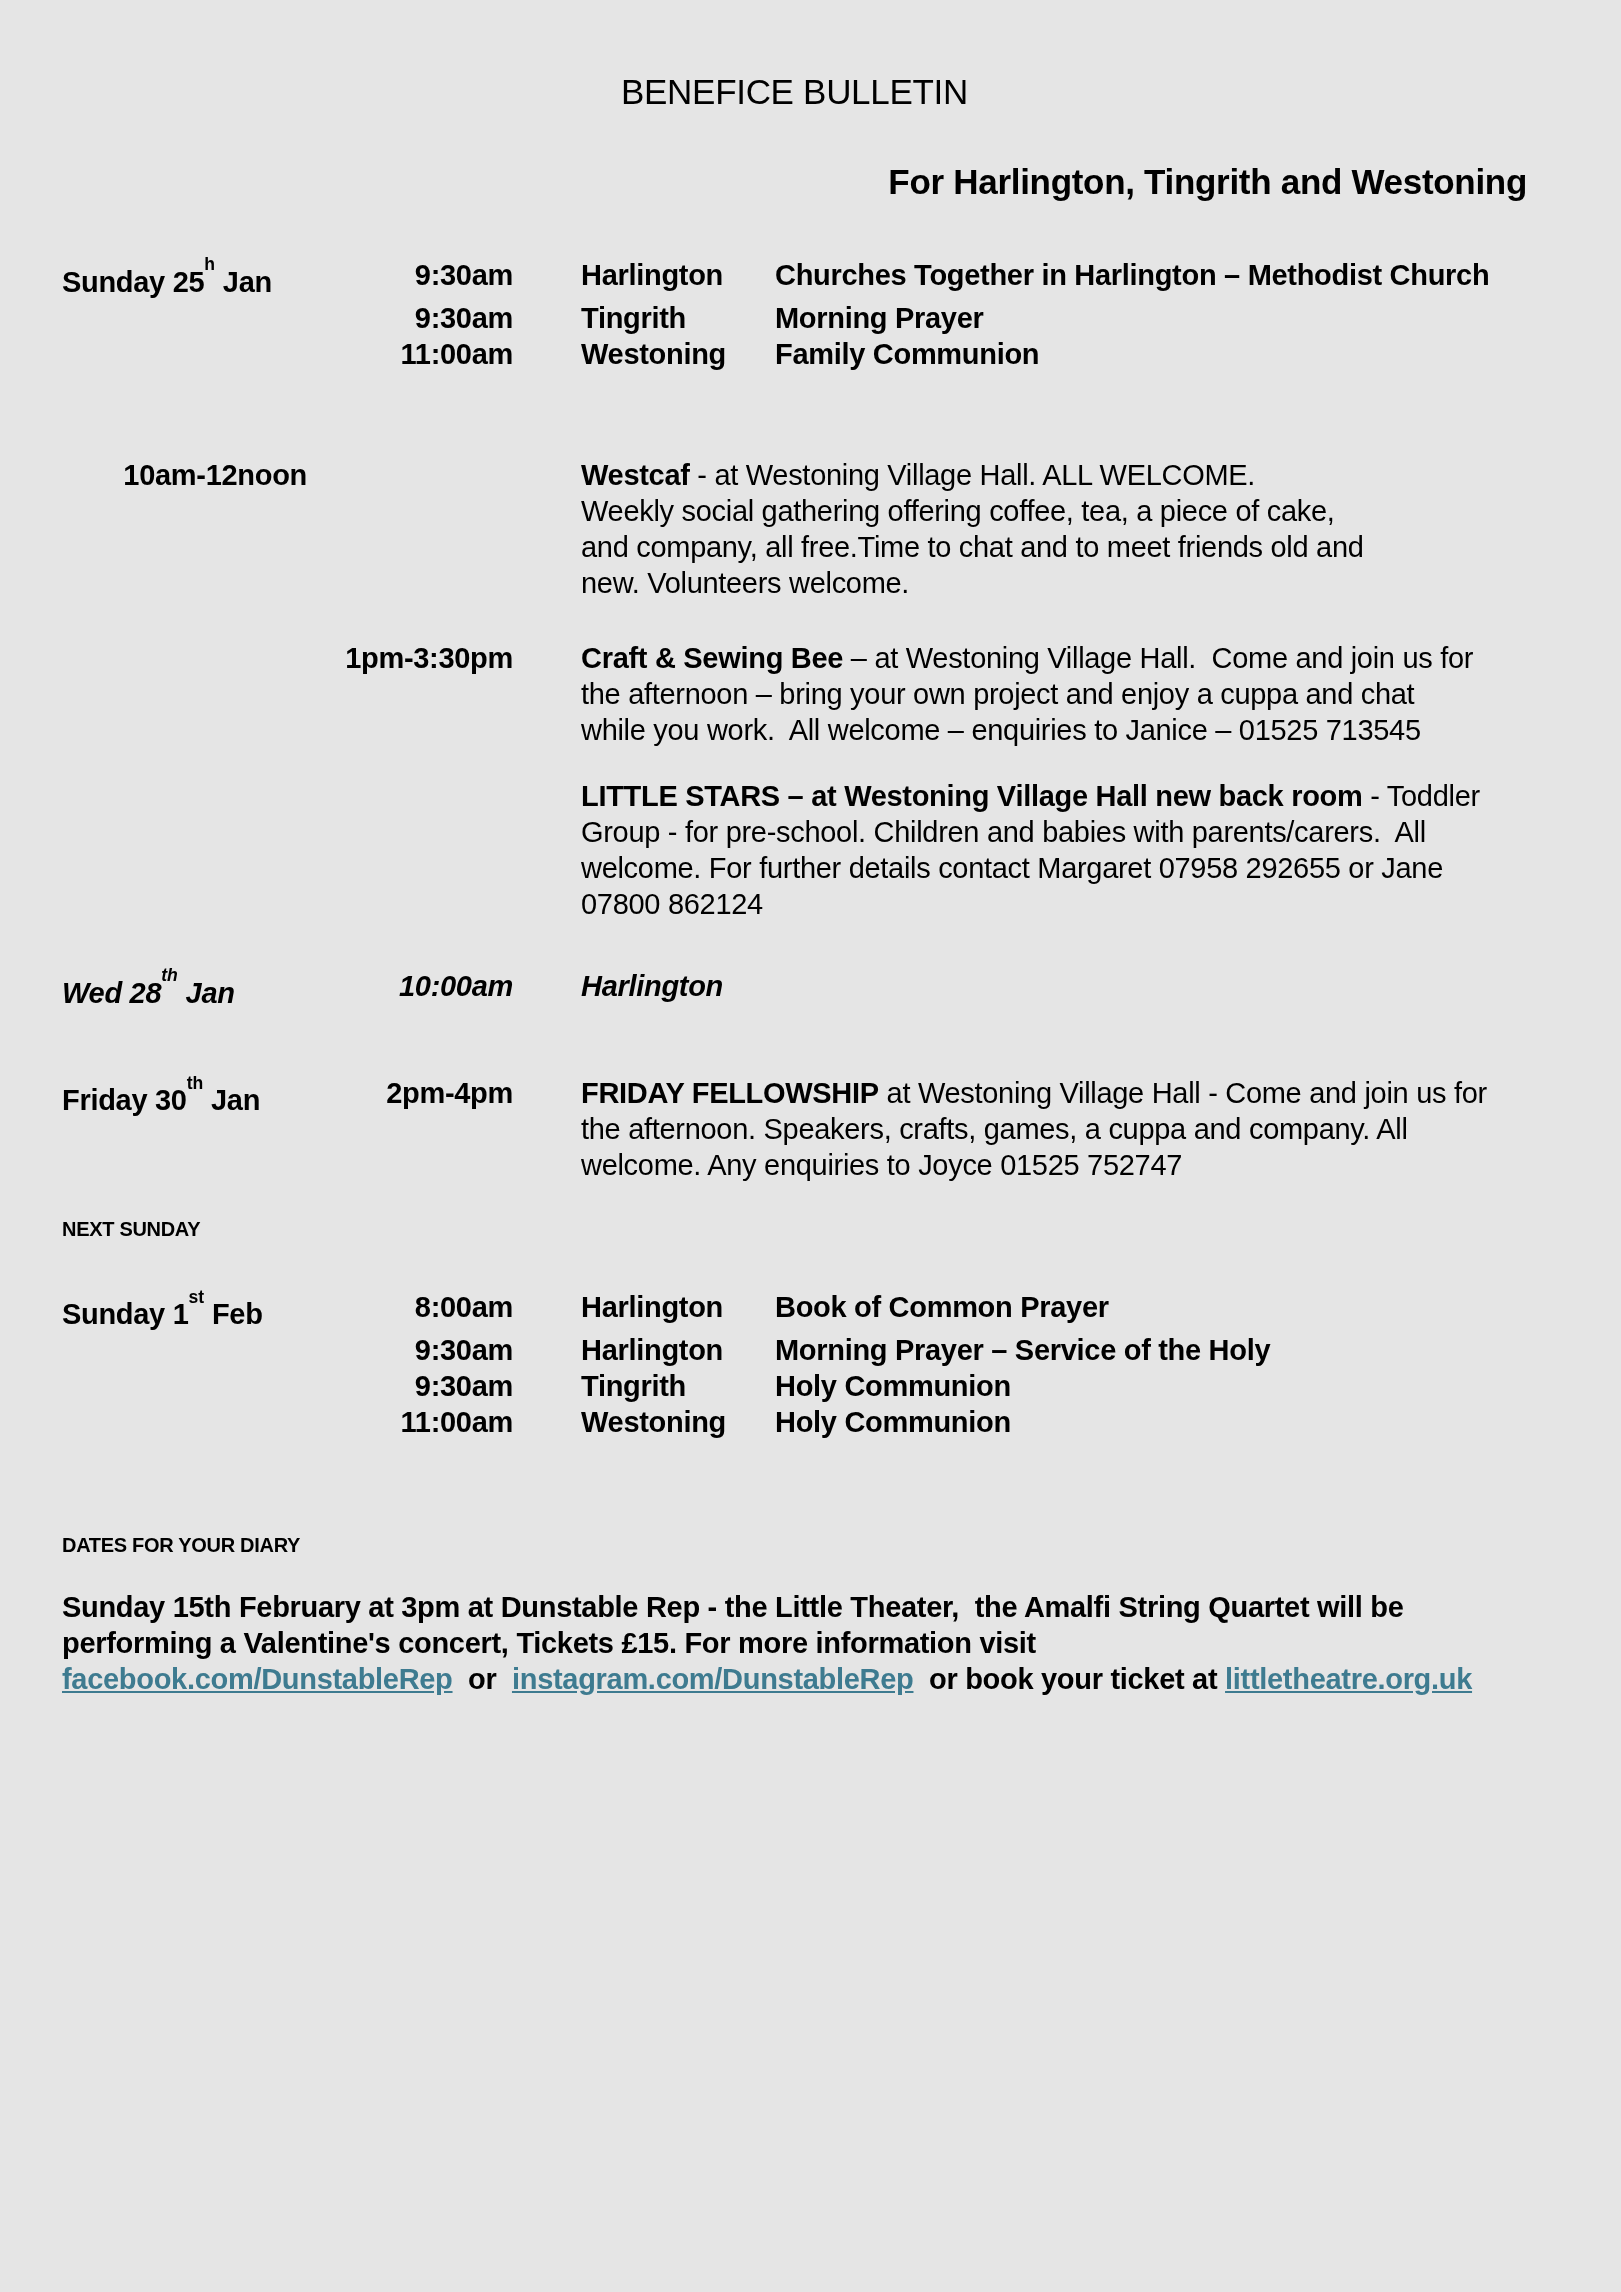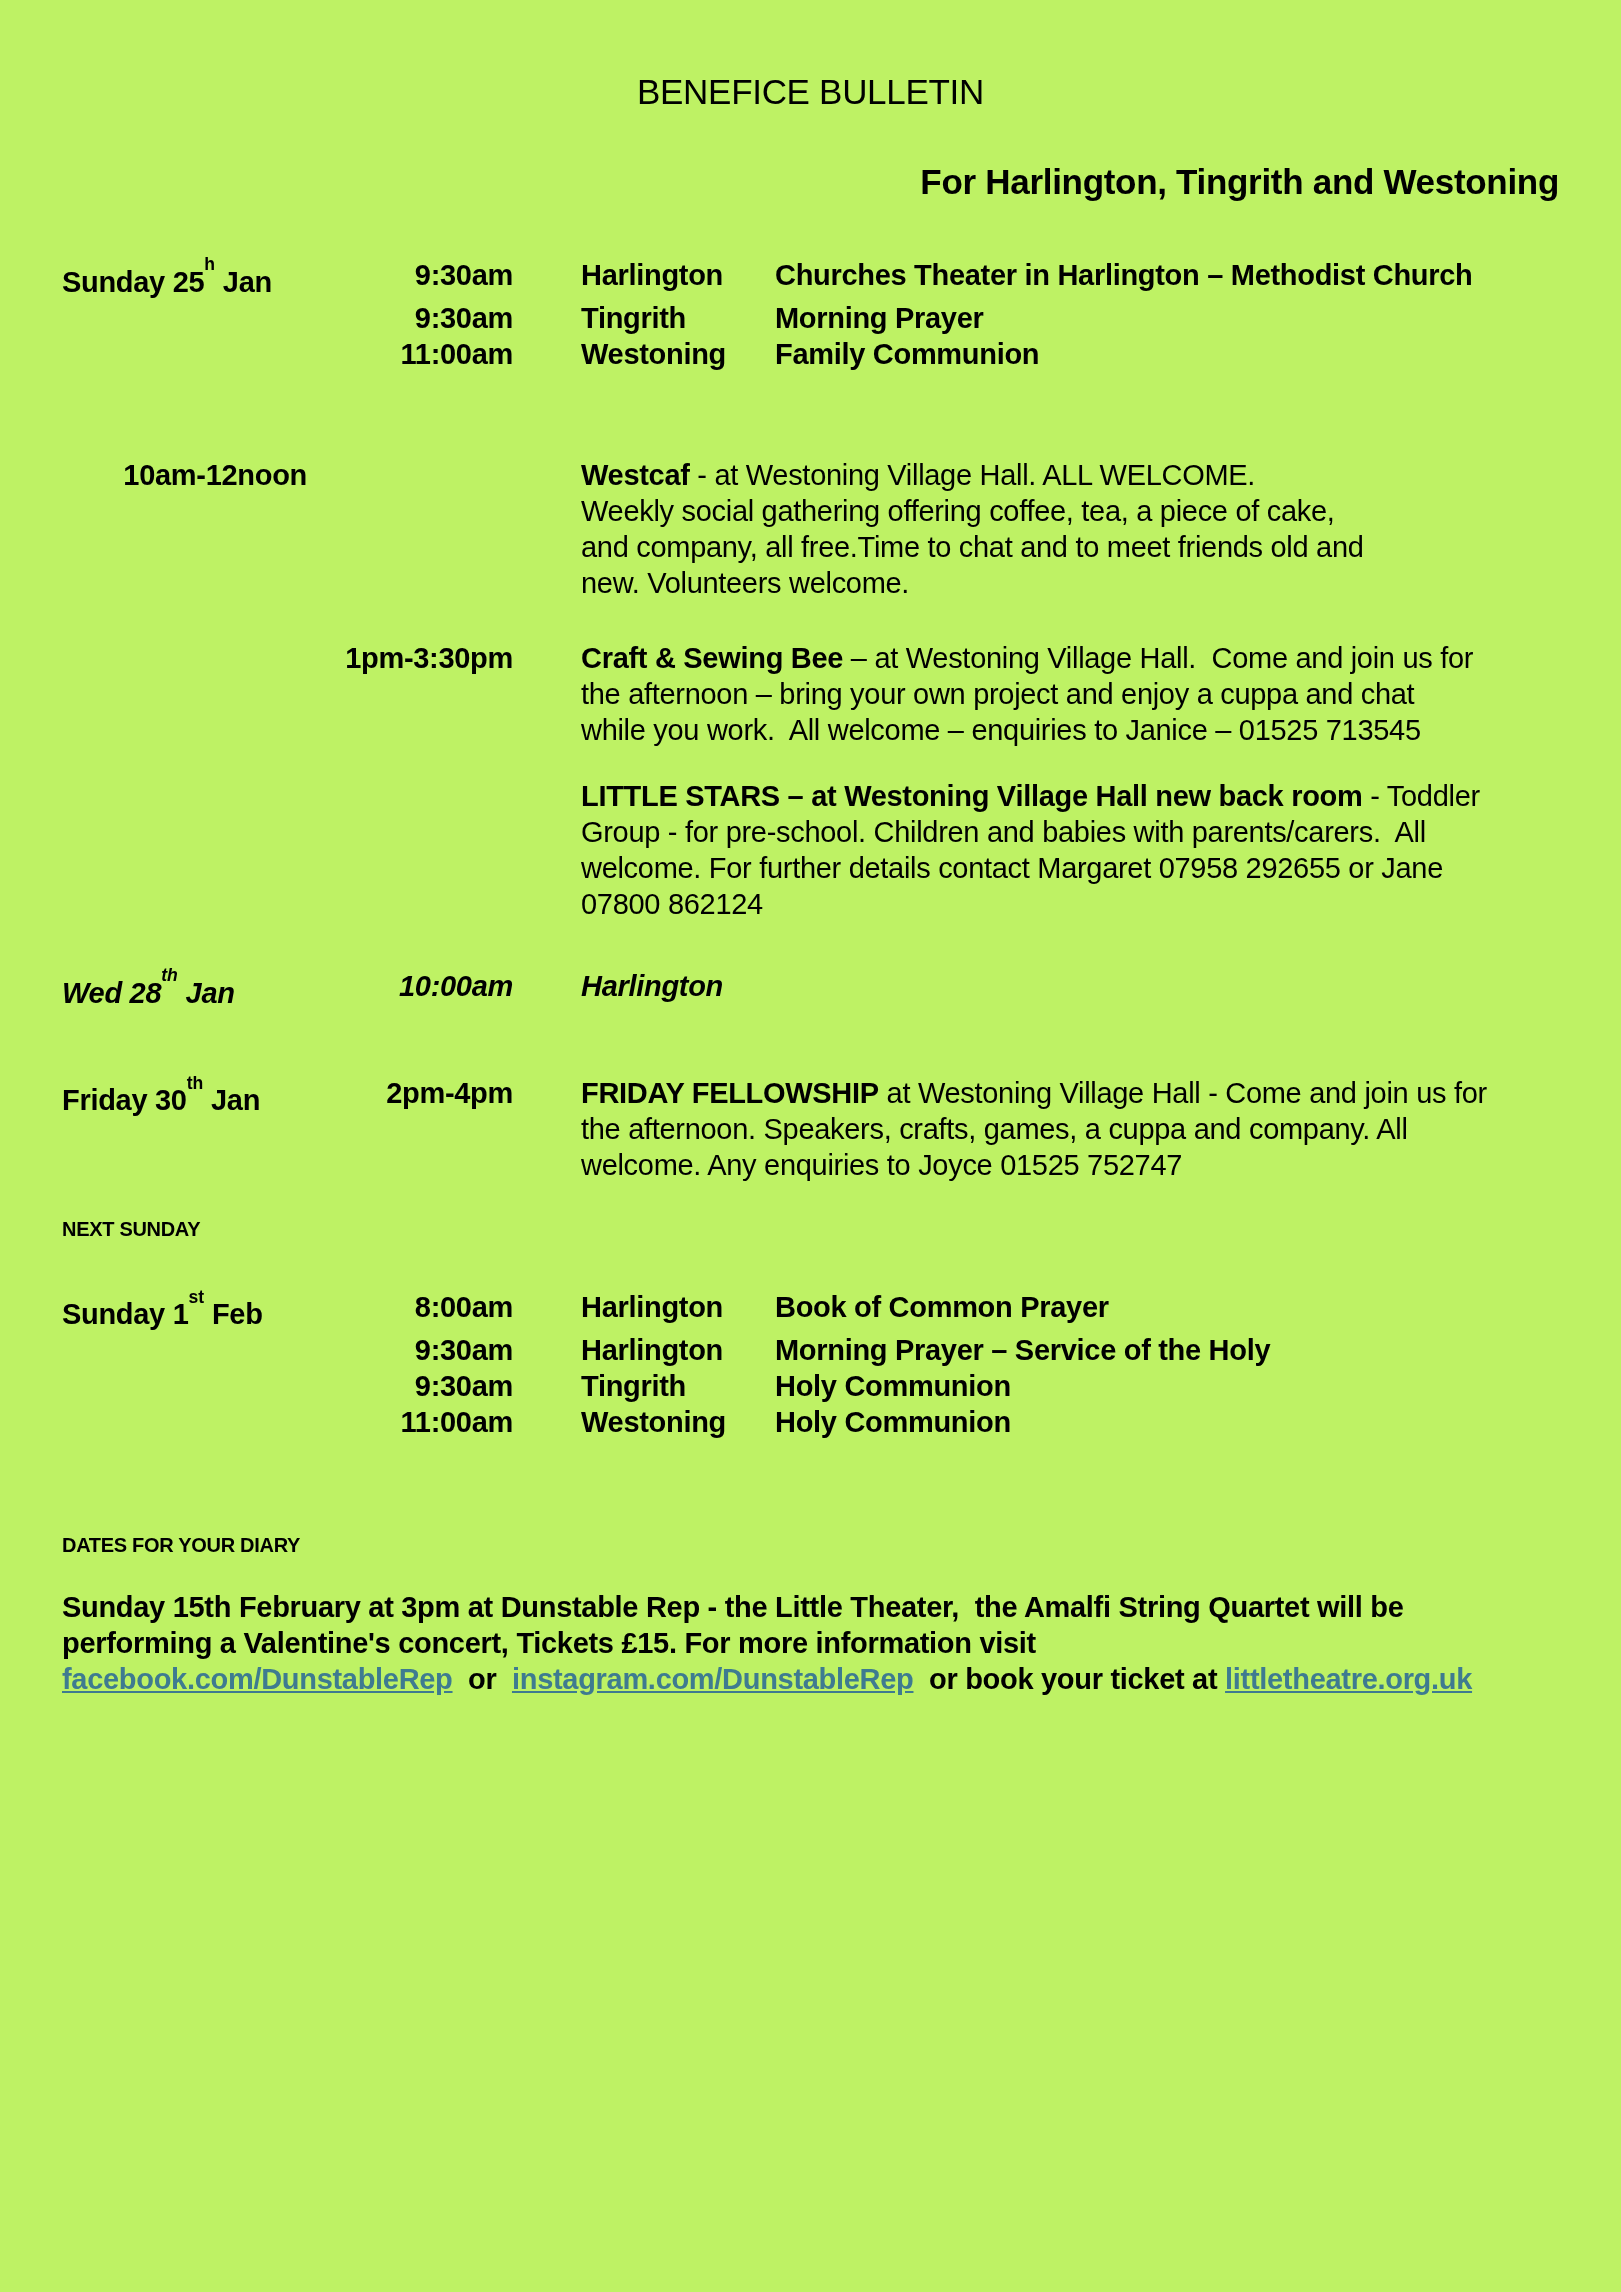--- a/index.html
+++ b/index.html
@@ -5,27 +5,27 @@
   html, body {
     margin: 0;
     padding: 0;
     background: #ffffff;
   }
   .page {
     position: relative;
     width: 1621px;
     height: 2293px;
     box-sizing: border-box;
-    background: #bef264;
+    background: #e5e5e5;
     color: #000000;
     font-family: "Liberation Sans", "DejaVu Sans", sans-serif;
     font-size: 29px;
     line-height: 36px;
     letter-spacing: -0.3px;
-    padding: 71px 62px 0 62px;
+    padding: 71px 94px 0 62px;
     overflow: hidden;
   }
   .doc-title {
     text-align: center;
     font-size: 35px;
     line-height: 41px;
     font-weight: 400;
   }
   .doc-subtitle {
     text-align: right;
@@ -81,21 +81,21 @@
 
 <div class="page" data-name="bulletin-page">
   <div class="doc-title" data-name="document-title">BENEFICE BULLETIN</div>
   <div class="doc-subtitle" data-name="document-subtitle">For Harlington, Tingrith and Westoning</div>
   <div data-name="document-body">
       <div class="grid" data-name="section-sunday-25-jan">
         <div class="cell c-date" data-name="schedule-date">Sunday 25<sup class="ord" data-name="date-ordinal-superscript">h</sup> Jan</div>
         <div class="cell c-time" data-name="service-time">9:30am</div>
         <div class="cell" data-name="column-spacer"></div>
         <div class="cell c-venue" data-name="service-venue">Harlington</div>
-        <div class="cell c-desc" data-name="service-description">Churches Theater in Harlington – Methodist Church</div>
+        <div class="cell c-desc" data-name="service-description">Churches Together in Harlington – Methodist Church</div>
         <div class="cell c-date" data-name="schedule-date"></div>
         <div class="cell c-time" data-name="service-time">9:30am</div>
         <div class="cell" data-name="column-spacer"></div>
         <div class="cell c-venue" data-name="service-venue">Tingrith</div>
         <div class="cell c-desc" data-name="service-description">Morning Prayer</div>
         <div class="cell c-date" data-name="schedule-date"></div>
         <div class="cell c-time" data-name="service-time">11:00am</div>
         <div class="cell" data-name="column-spacer"></div>
         <div class="cell c-venue" data-name="service-venue">Westoning</div>
         <div class="cell c-desc" data-name="service-description">Family Communion</div>

